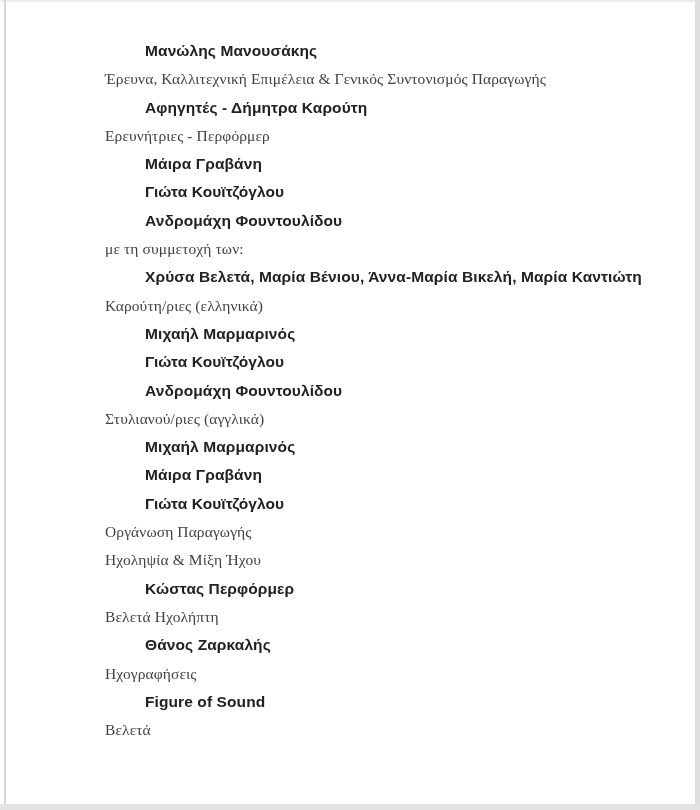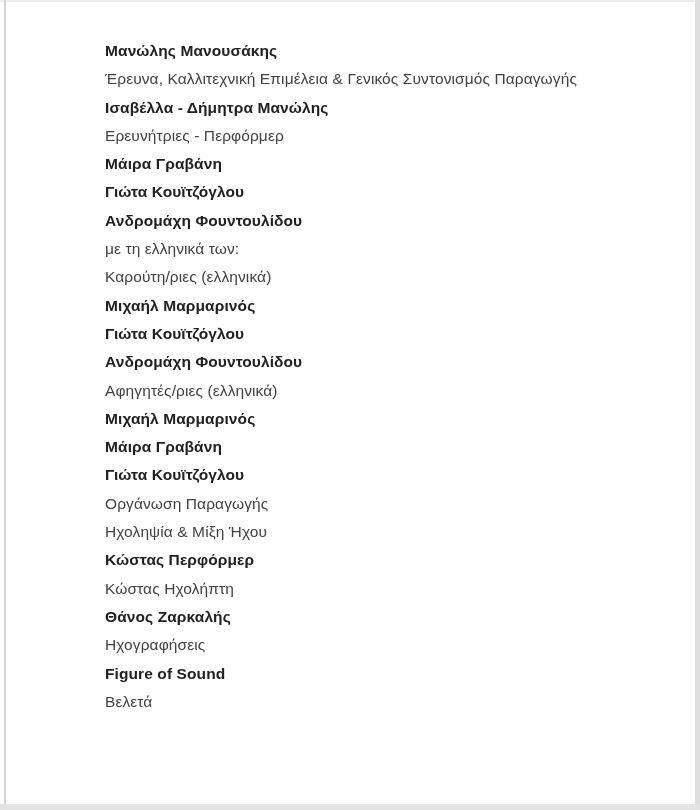--- a/index.html
+++ b/index.html
@@ -23,52 +23,55 @@
   }
   .credits p {
     line-height: 28.3px;
     font-size: 15.5px;
     white-space: nowrap;
     letter-spacing: 0.1px;
   }
   .name-line {
     font-weight: 700;
     color: #212121;
+    margin-left: 40px;
   }
   .role-line {
     font-weight: 400;
     color: #424242;
+    font-family: Liberation Serif, serif;
   }
 </style>
 </head>
 <body>
 
 <div class="edge edge-top"></div>
 <div class="edge edge-left"></div>
 <div class="edge edge-right"></div>
 <div class="edge edge-bottom"></div>
 
 <div class="credits">
   <p class="name-line">Μανώλης Μανουσάκης</p>
   <p class="role-line">Έρευνα, Καλλιτεχνική Επιμέλεια &amp; Γενικός Συντονισμός Παραγωγής</p>
-  <p class="name-line">Ισαβέλλα - Δήμητρα Μανώλης</p>
+  <p class="name-line">Αφηγητές - Δήμητρα Καρούτη</p>
   <p class="role-line">Ερευνήτριες - Περφόρμερ</p>
   <p class="name-line">Μάιρα Γραβάνη</p>
   <p class="name-line">Γιώτα Κουϊτζόγλου</p>
   <p class="name-line">Ανδρομάχη Φουντουλίδου</p>
-  <p class="role-line">με τη ελληνικά των:</p>
+  <p class="role-line">με τη συμμετοχή των:</p>
+  <p class="name-line">Χρύσα Βελετά, Μαρία Βένιου, Άννα-Μαρία Βικελή, Μαρία Καντιώτη</p>
   <p class="role-line">Καρούτη/ριες (ελληνικά)</p>
   <p class="name-line">Μιχαήλ Μαρμαρινός</p>
   <p class="name-line">Γιώτα Κουϊτζόγλου</p>
   <p class="name-line">Ανδρομάχη Φουντουλίδου</p>
-  <p class="role-line">Αφηγητές/ριες (ελληνικά)</p>
+  <p class="role-line">Στυλιανού/ριες (αγγλικά)</p>
   <p class="name-line">Μιχαήλ Μαρμαρινός</p>
   <p class="name-line">Μάιρα Γραβάνη</p>
   <p class="name-line">Γιώτα Κουϊτζόγλου</p>
   <p class="role-line">Οργάνωση Παραγωγής</p>
   <p class="role-line">Ηχοληψία &amp; Μίξη Ήχου</p>
   <p class="name-line">Κώστας Περφόρμερ</p>
-  <p class="role-line">Κώστας Ηχολήπτη</p>
+  <p class="role-line">Βελετά Ηχολήπτη</p>
   <p class="name-line">Θάνος Ζαρκαλής</p>
   <p class="role-line">Ηχογραφήσεις</p>
   <p class="name-line">Figure of Sound</p>
   <p class="role-line">Βελετά</p>
 </div>
 
 </body></html>

